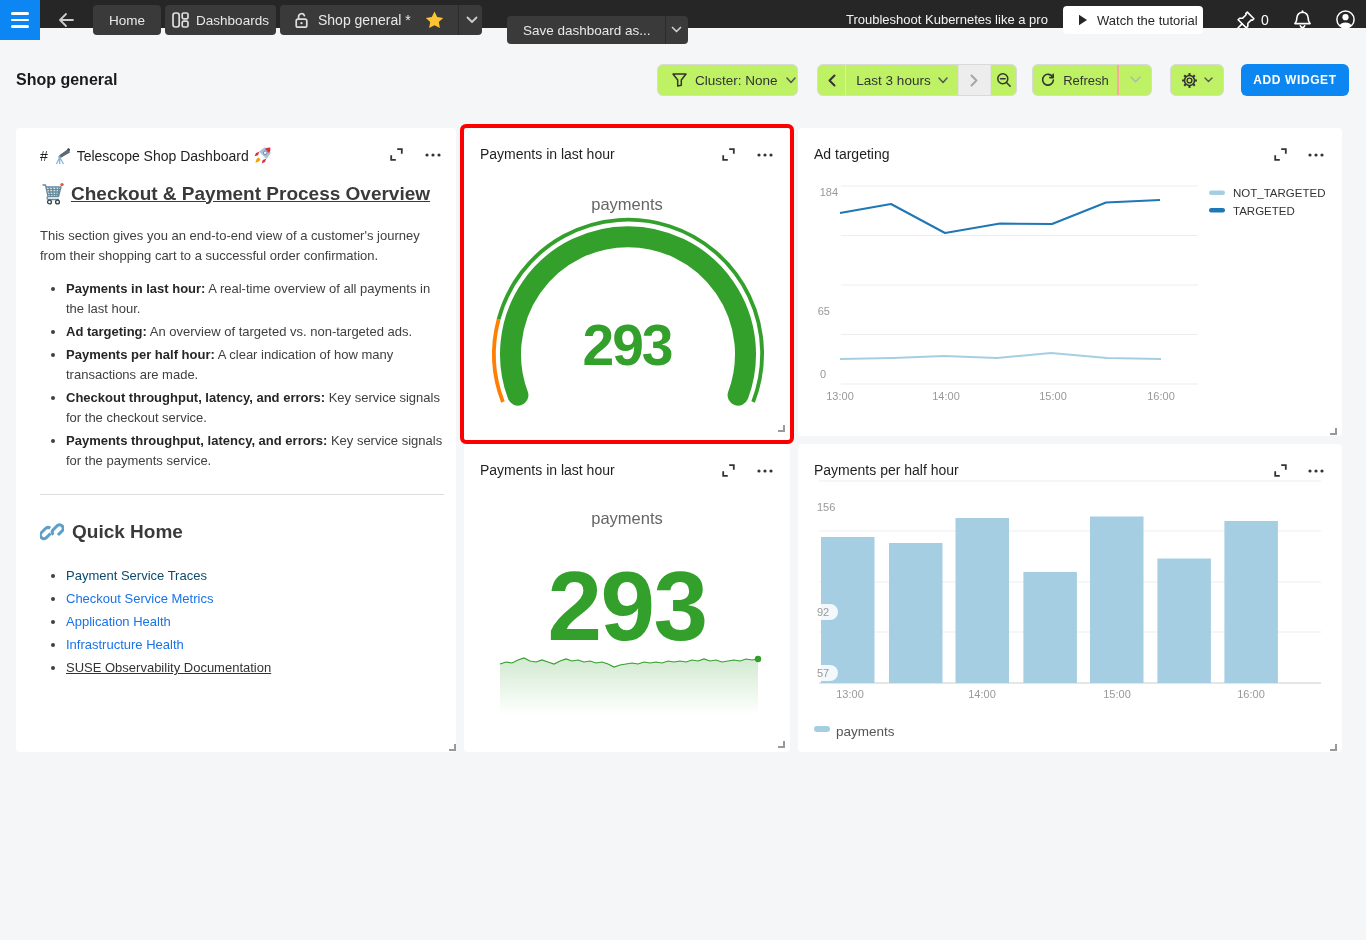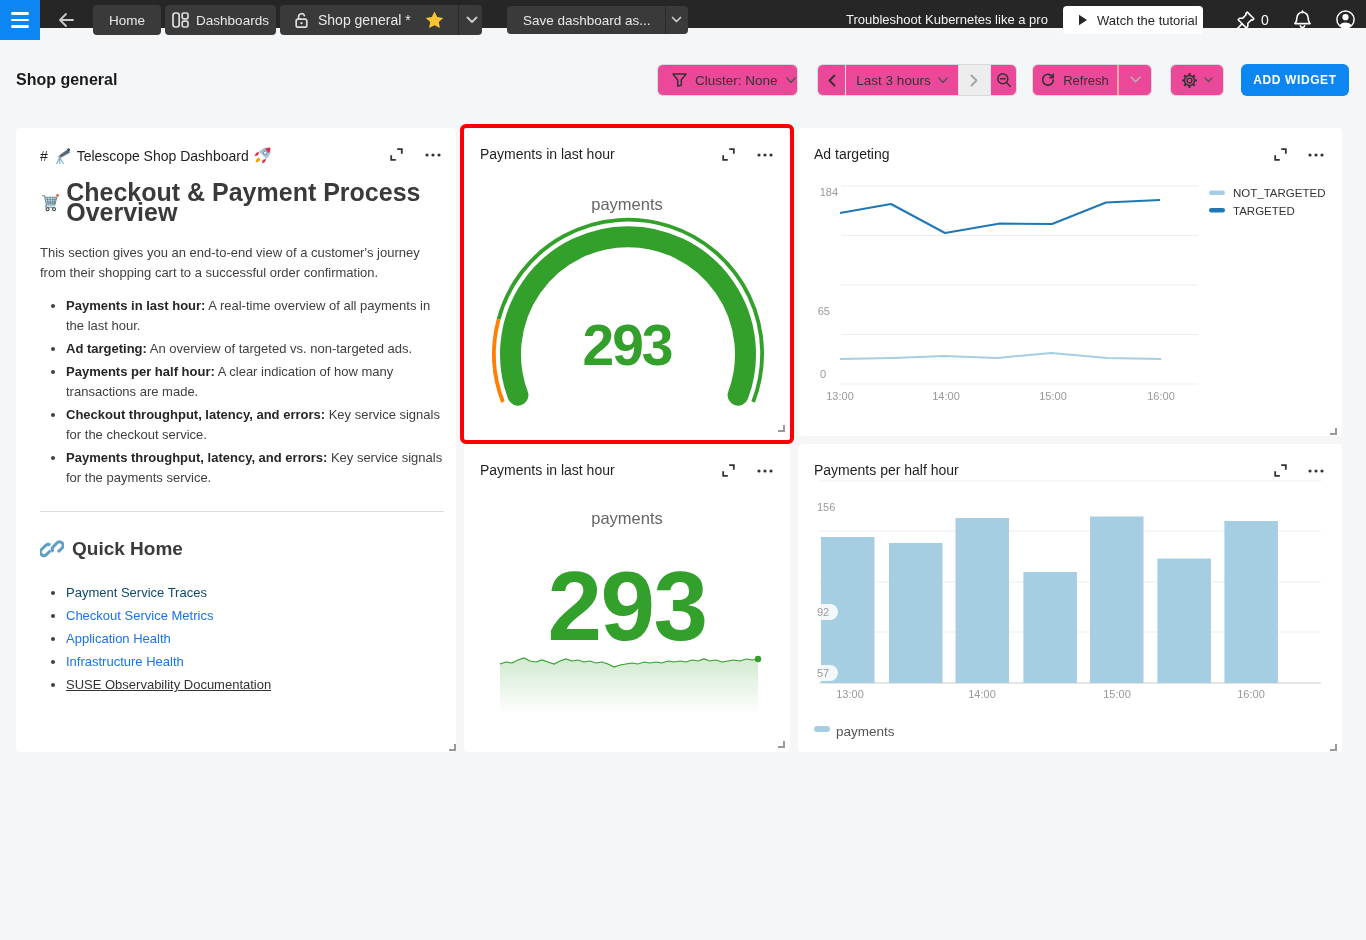--- a/index.html
+++ b/index.html
@@ -2,21 +2,21 @@
 <html><head>
 <meta charset="utf-8">
 <style>
 * { margin:0; padding:0; box-sizing:border-box; }
 html,body { width:1366px; height:940px; overflow:hidden; background:#f5f6f7;
   font-family:"Liberation Sans",sans-serif; }
 .abs { position:absolute; }
 #nav { position:absolute; left:0; top:0; width:1366px; height:28px; background:#262626; }
 .tab { position:absolute; top:5px; height:30px; background:#3a3a3a; border-radius:4px;
   color:#e8e8e8; font-size:13.5px; display:flex; align-items:center; justify-content:center; }
-.btn { position:absolute; top:64px; height:32px; background:#ec4899; border:1px solid #d9d9d9;
+.btn { position:absolute; top:64px; height:32px; background:#bef264; border:1px solid #d9d9d9;
   border-radius:6px; color:#333; font-size:13.5px; display:flex; align-items:center; }
 .card { position:absolute; background:#fff; border-radius:4px; }
 .ctitle { position:absolute; left:16px; top:18px; font-size:14px; color:#1f1f1f; }
 .cicons { position:absolute; top:20px; }
 .rsz { position:absolute; }
 svg { display:block; }
 </style>
 </head>
 <body>
 
@@ -45,21 +45,21 @@
     </svg>
     <span style="margin-left:8px;font-size:14px;">Shop general *</span>
     <svg width="21" height="20" viewBox="0 0 21 20" style="margin-left:13px;">
       <path d="M10.5 1.6 L13.2 7 L19.2 7.9 L14.8 12.1 L15.9 18 L10.5 15.2 L5.1 18 L6.2 12.1 L1.8 7.9 L7.8 7 Z" fill="#fcc434"></path>
     </svg>
     <div class="abs" style="left:178px;top:0;width:1px;height:30px;background:#2b2b2b;"></div>
     <svg class="abs" style="left:186px;top:11px;" width="12" height="8" viewBox="0 0 12 8">
       <path d="M1.5 1.5 L6 6 L10.5 1.5" stroke="#ccc" stroke-width="1.8" fill="none" stroke-linecap="round" stroke-linejoin="round"></path>
     </svg>
   </div>
-  <div class="tab" style="left:507px;top:6px;height:28px;width:181px;justify-content:flex-start;">
+  <div class="tab" style="left:507px;top:16px;height:28px;width:181px;justify-content:flex-start;">
     <span style="margin-left:16px;">Save dashboard as...</span>
     <div class="abs" style="left:158px;top:0;width:1px;height:28px;background:#2b2b2b;"></div>
     <svg class="abs" style="left:164px;top:10px;" width="11" height="8" viewBox="0 0 11 8">
       <path d="M1.5 1.5 L5.5 5.5 L9.5 1.5" stroke="#ccc" stroke-width="1.7" fill="none" stroke-linecap="round" stroke-linejoin="round"></path>
     </svg>
   </div>
   <div class="abs" style="left:846px;top:12px;font-size:13px;color:#f2f2f2;">Troubleshoot Kubernetes like a pro</div>
   <div class="abs" style="left:1063px;top:6px;width:140px;height:28px;background:#fff;border-radius:4px;display:flex;align-items:center;">
     <svg width="10" height="12" viewBox="0 0 10 12" style="margin-left:15px;">
       <path d="M1 0.8 L9 6 L1 11.2 Z" fill="#262626"></path>
@@ -193,21 +193,21 @@
         <g fill="none" stroke="#64899c" stroke-width="1.3">
           <path d="M2.5 3 L5.5 3 L8 14.5 L18.5 14.5 L21 5 L6 5" stroke-linejoin="round"></path>
           <path d="M7 7.5 L20 7.5 M7.6 10 L19.5 10 M8 12.3 L19 12.3"></path>
           <path d="M9 5.2 L10.5 14 M12.5 5.2 L13.2 14 M16 5.2 L15.8 14 M19 5.5 L17.8 14"></path>
           <path d="M8 14.5 C6.5 15.5 6.7 17.3 8.3 17.5 L19 17.5"></path>
         </g>
         <circle cx="9.5" cy="20" r="1.9" fill="none" stroke="#37474f" stroke-width="1.4"></circle>
         <circle cx="17.5" cy="20" r="1.9" fill="none" stroke="#37474f" stroke-width="1.4"></circle>
         <circle cx="22" cy="2.6" r="1.7" fill="#e8593c"></circle>
       </svg>
-      <span style="margin-left:7px;font-size:25px;font-weight:bold;color:#3a3a3a;">Checkout &amp; Payment Process Overview</span>
+      <span style="margin-left:7px;font-size:19px;font-weight:bold;color:#3a3a3a;text-decoration:underline;">Checkout &amp; Payment Process Overview</span>
     </div>
     <p style="margin-top:21px;">This section gives you an end-to-end view of a customer's journey from their shopping cart to a successful order confirmation.</p>
     <ul style="margin-top:13px;padding-left:26px;">
       <li style="margin-bottom:3px;"><b style="color:#262626;">Payments in last hour:</b> A real-time overview of all payments in the last hour.</li>
       <li style="margin-bottom:3px;"><b style="color:#262626;">Ad targeting:</b> An overview of targeted vs. non-targeted ads.</li>
       <li style="margin-bottom:3px;"><b style="color:#262626;">Payments per half hour:</b> A clear indication of how many transactions are made.</li>
       <li style="margin-bottom:3px;"><b style="color:#262626;">Checkout throughput, latency, and errors:</b> Key service signals for the checkout service.</li>
       <li style="margin-bottom:3px;"><b style="color:#262626;">Payments throughput, latency, and errors:</b> Key service signals for the payments service.</li>
     </ul>
     <div style="border-top:1px solid #ddd;margin-top:23px;"></div>

